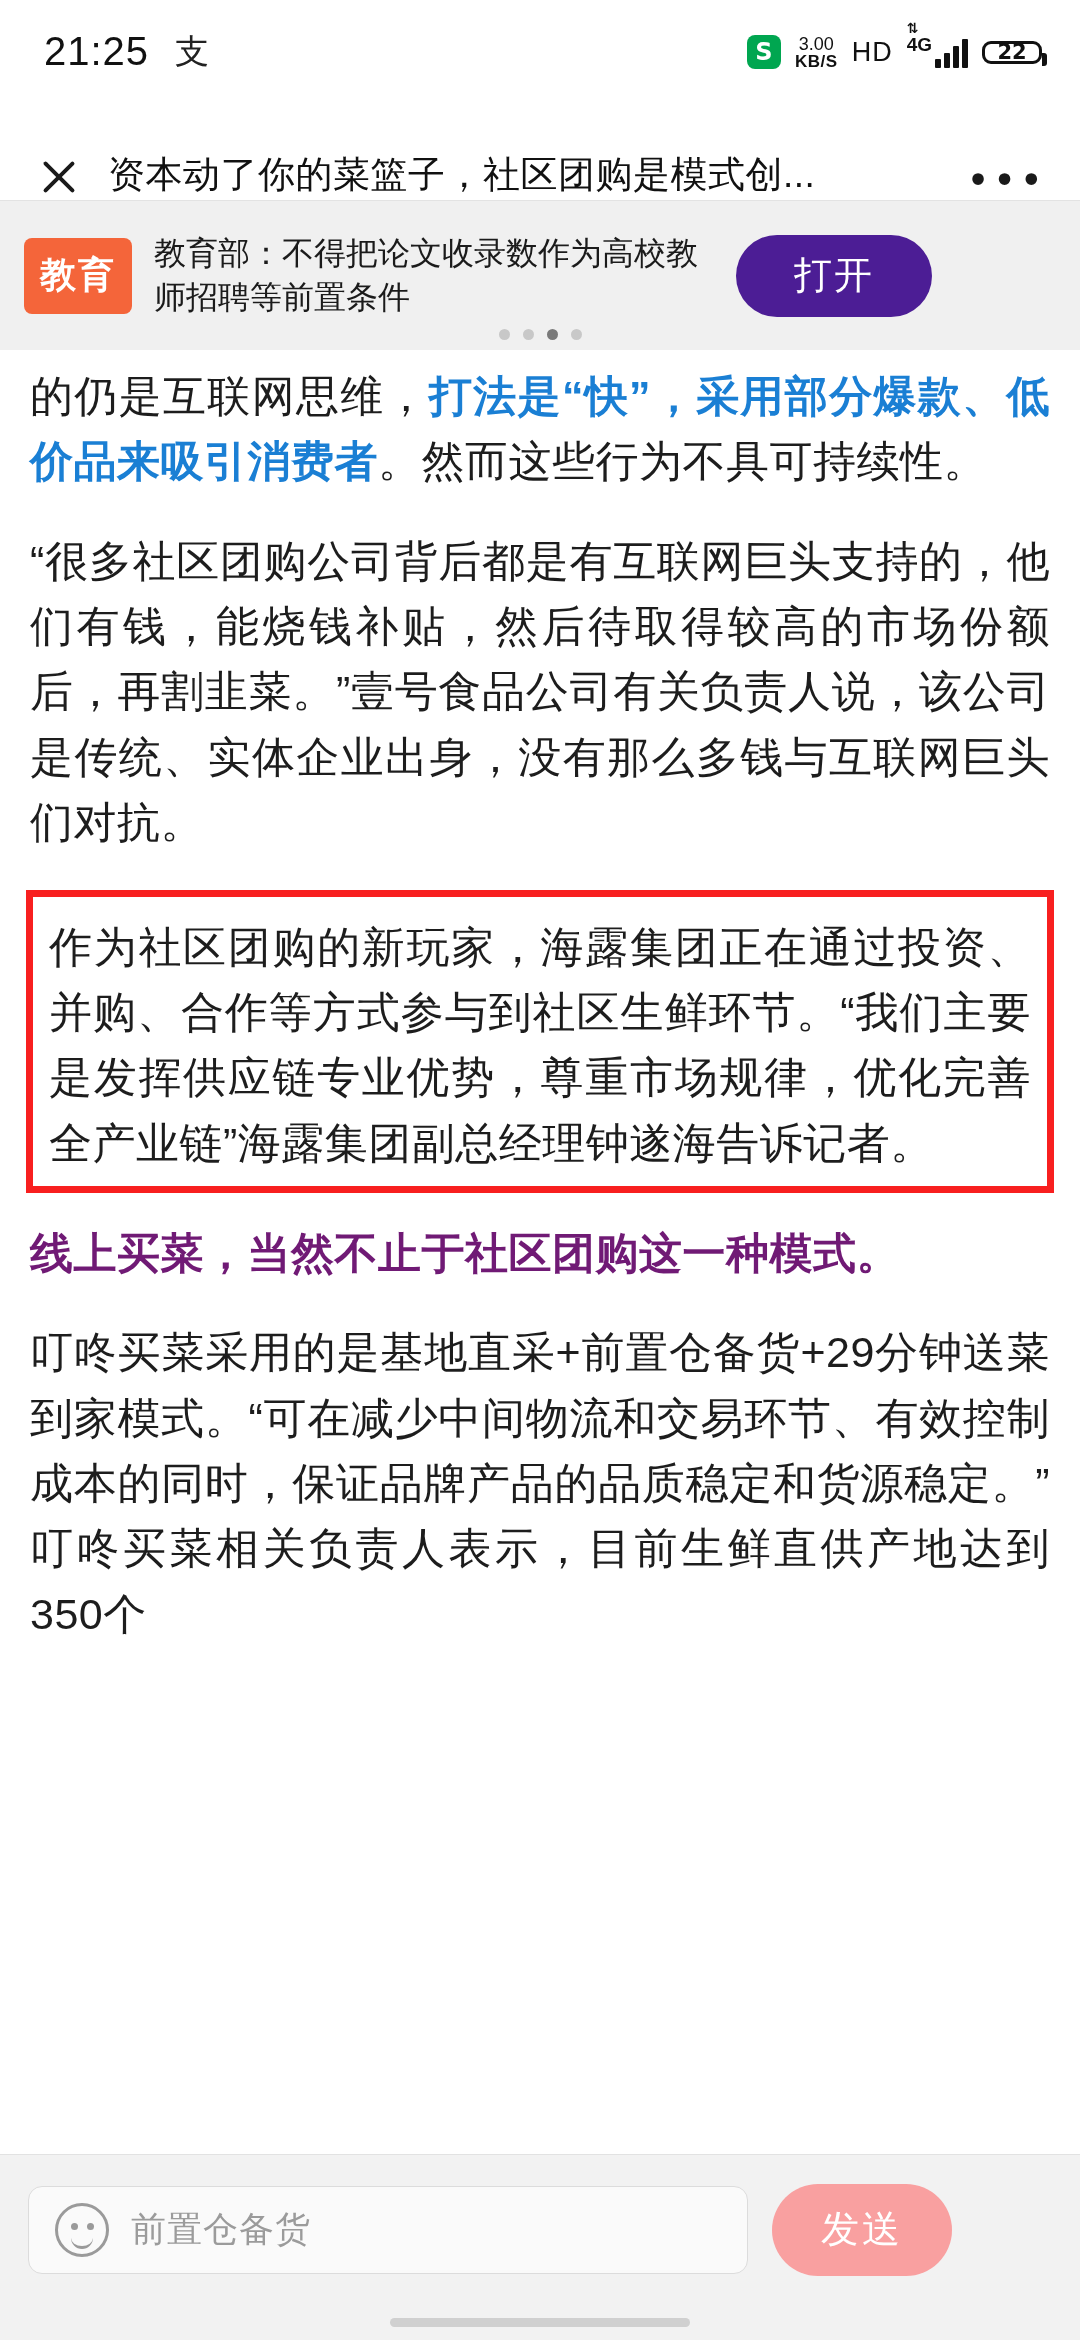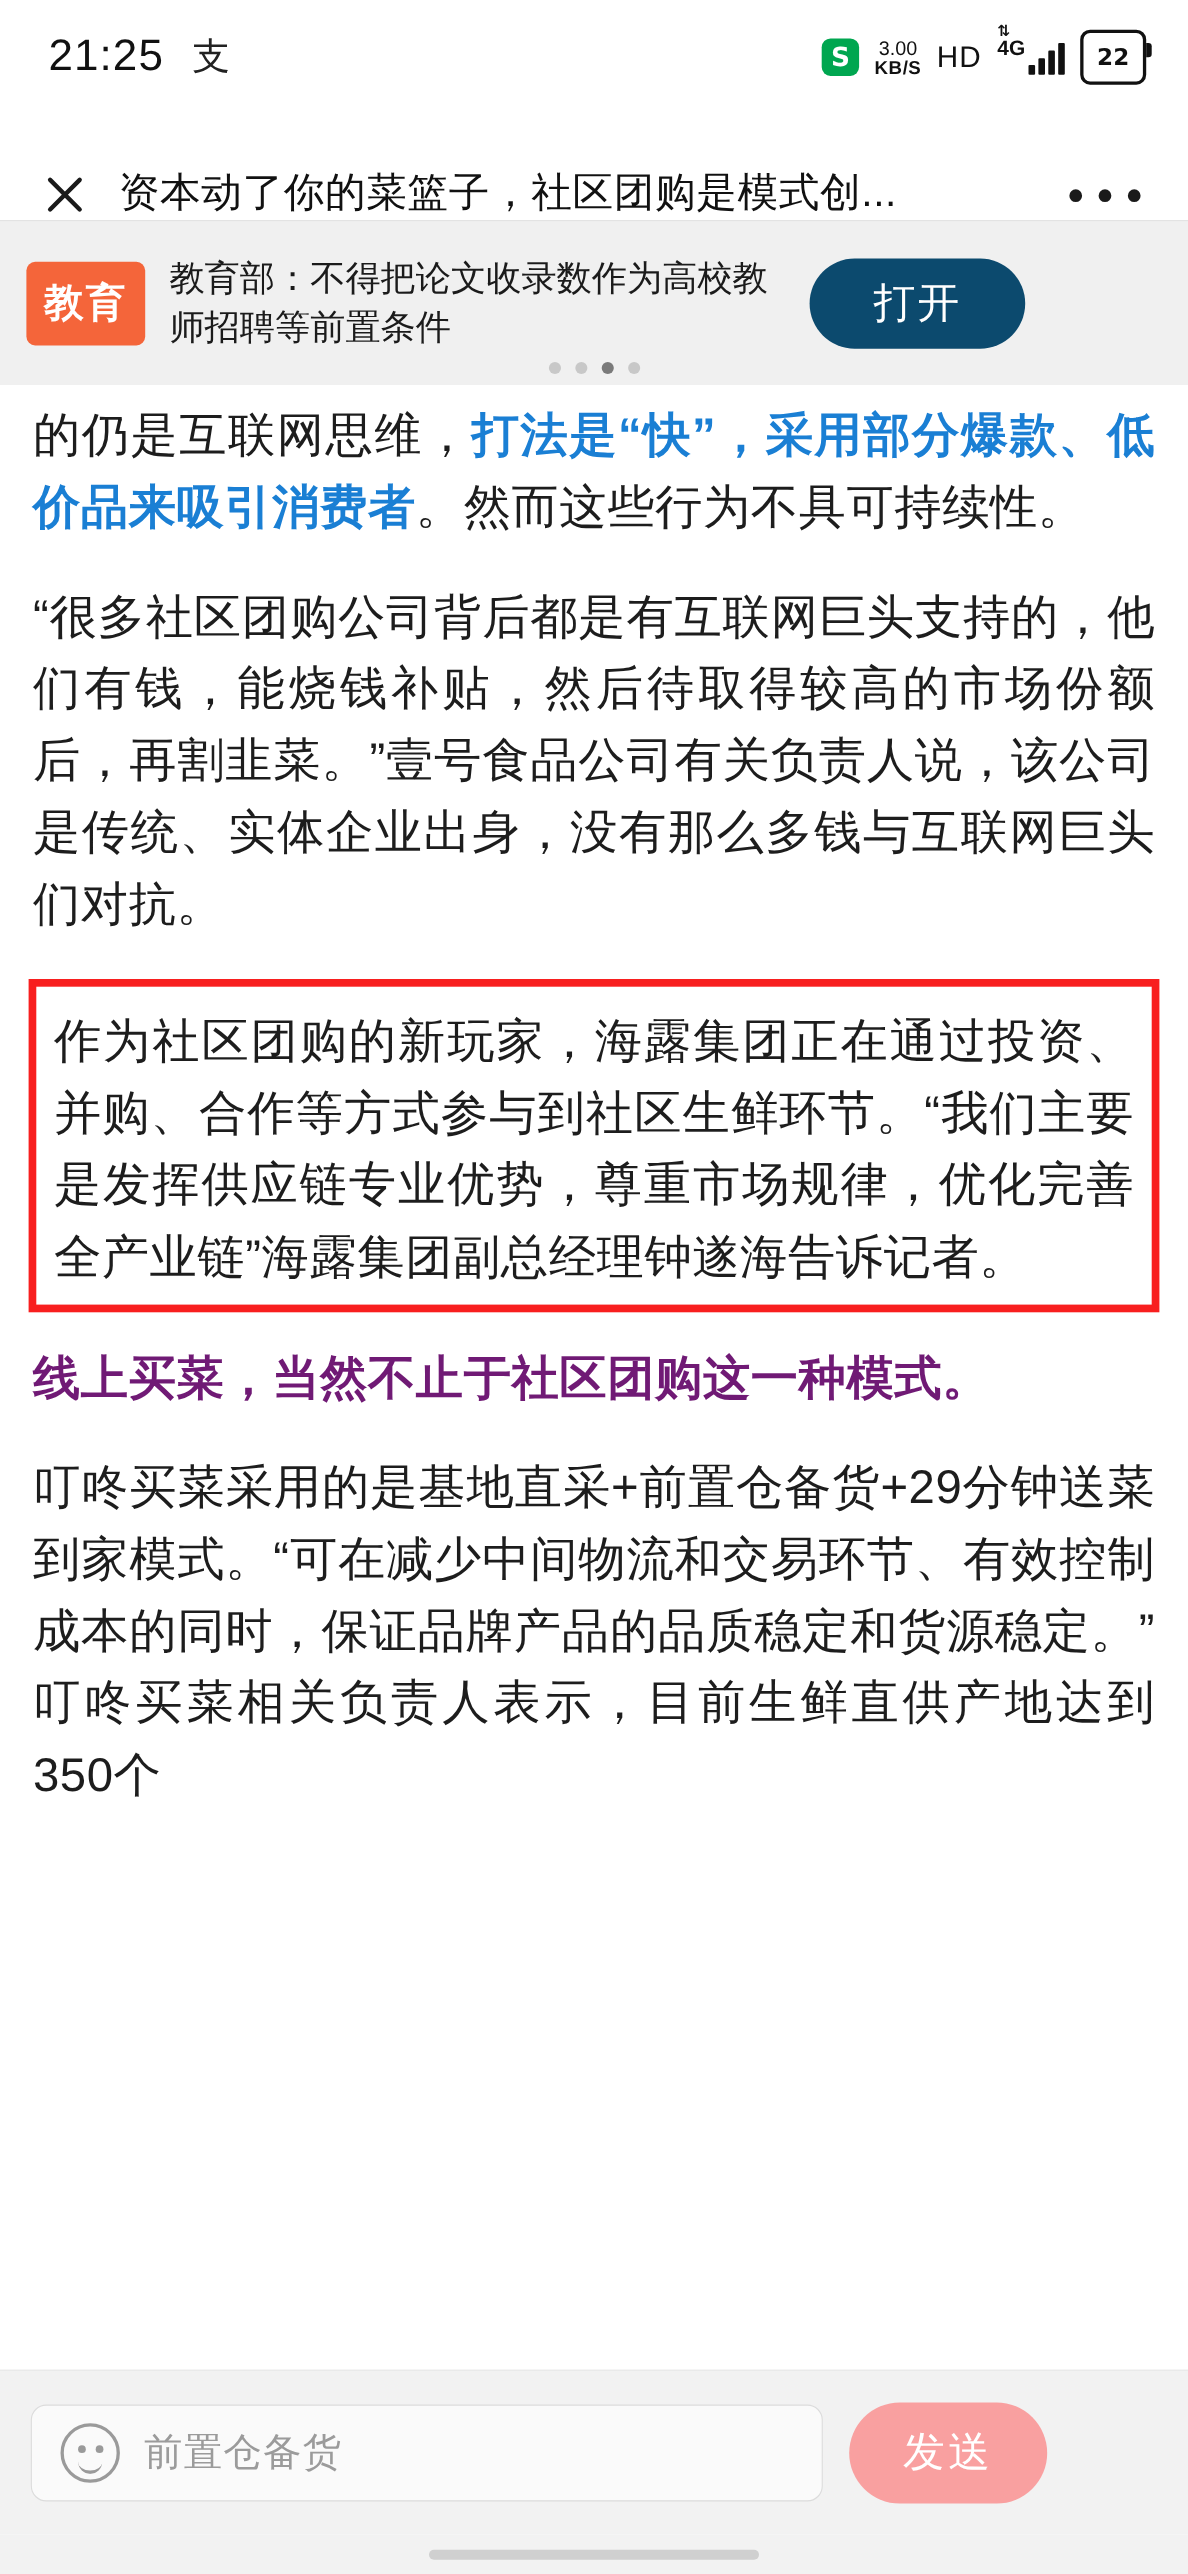--- a/index.html
+++ b/index.html
@@ -73,21 +73,21 @@
   .sig-wrap { display: flex; align-items: flex-end; gap: 3px; }
   .sig-4g { font-size: 19px; font-weight: bold; color: #111; line-height: 1; position: relative; top: -14px; }
   .sig-4g .arrows { font-size: 14px; display: block; line-height: .9; }
   .bars { display: flex; align-items: flex-end; gap: 3px; height: 30px; }
   .bars i { width: 6px; background: #111; border-radius: 1px; display: block; }
   .bars i:nth-child(1){height:9px}
   .bars i:nth-child(2){height:15px}
   .bars i:nth-child(3){height:22px}
   .bars i:nth-child(4){height:29px}
   .battery {
-    width: 60px; height: 50px;
+    width: 60px; height: 23px;
     border: 3px solid #111;
     border-radius: 9px;
     display: flex; align-items: center; justify-content: center;
     font-size: 21px; font-weight: bold; color: #111;
     position: relative;
     font-family: "DejaVu Sans", sans-serif;
   }
   .battery:after {
     content: "";
     position: absolute;
@@ -166,21 +166,21 @@
   .ad-text {
     flex: 1 1 auto;
     font-size: 32px;
     line-height: 1.35;
     color: #1b1b1b;
     max-width: 560px;
   }
   .ad-open {
     flex: 0 0 196px;
     height: 82px;
-    background: #0c4a6e;
+    background: #4c1d95;
     color: #fff;
     border: none;
     border-radius: 41px;
     font-size: 38px;
     font-weight: 500;
     letter-spacing: 2px;
     font-family: "Liberation Sans", sans-serif;
   }
   .ad-dots {
     position: absolute;

